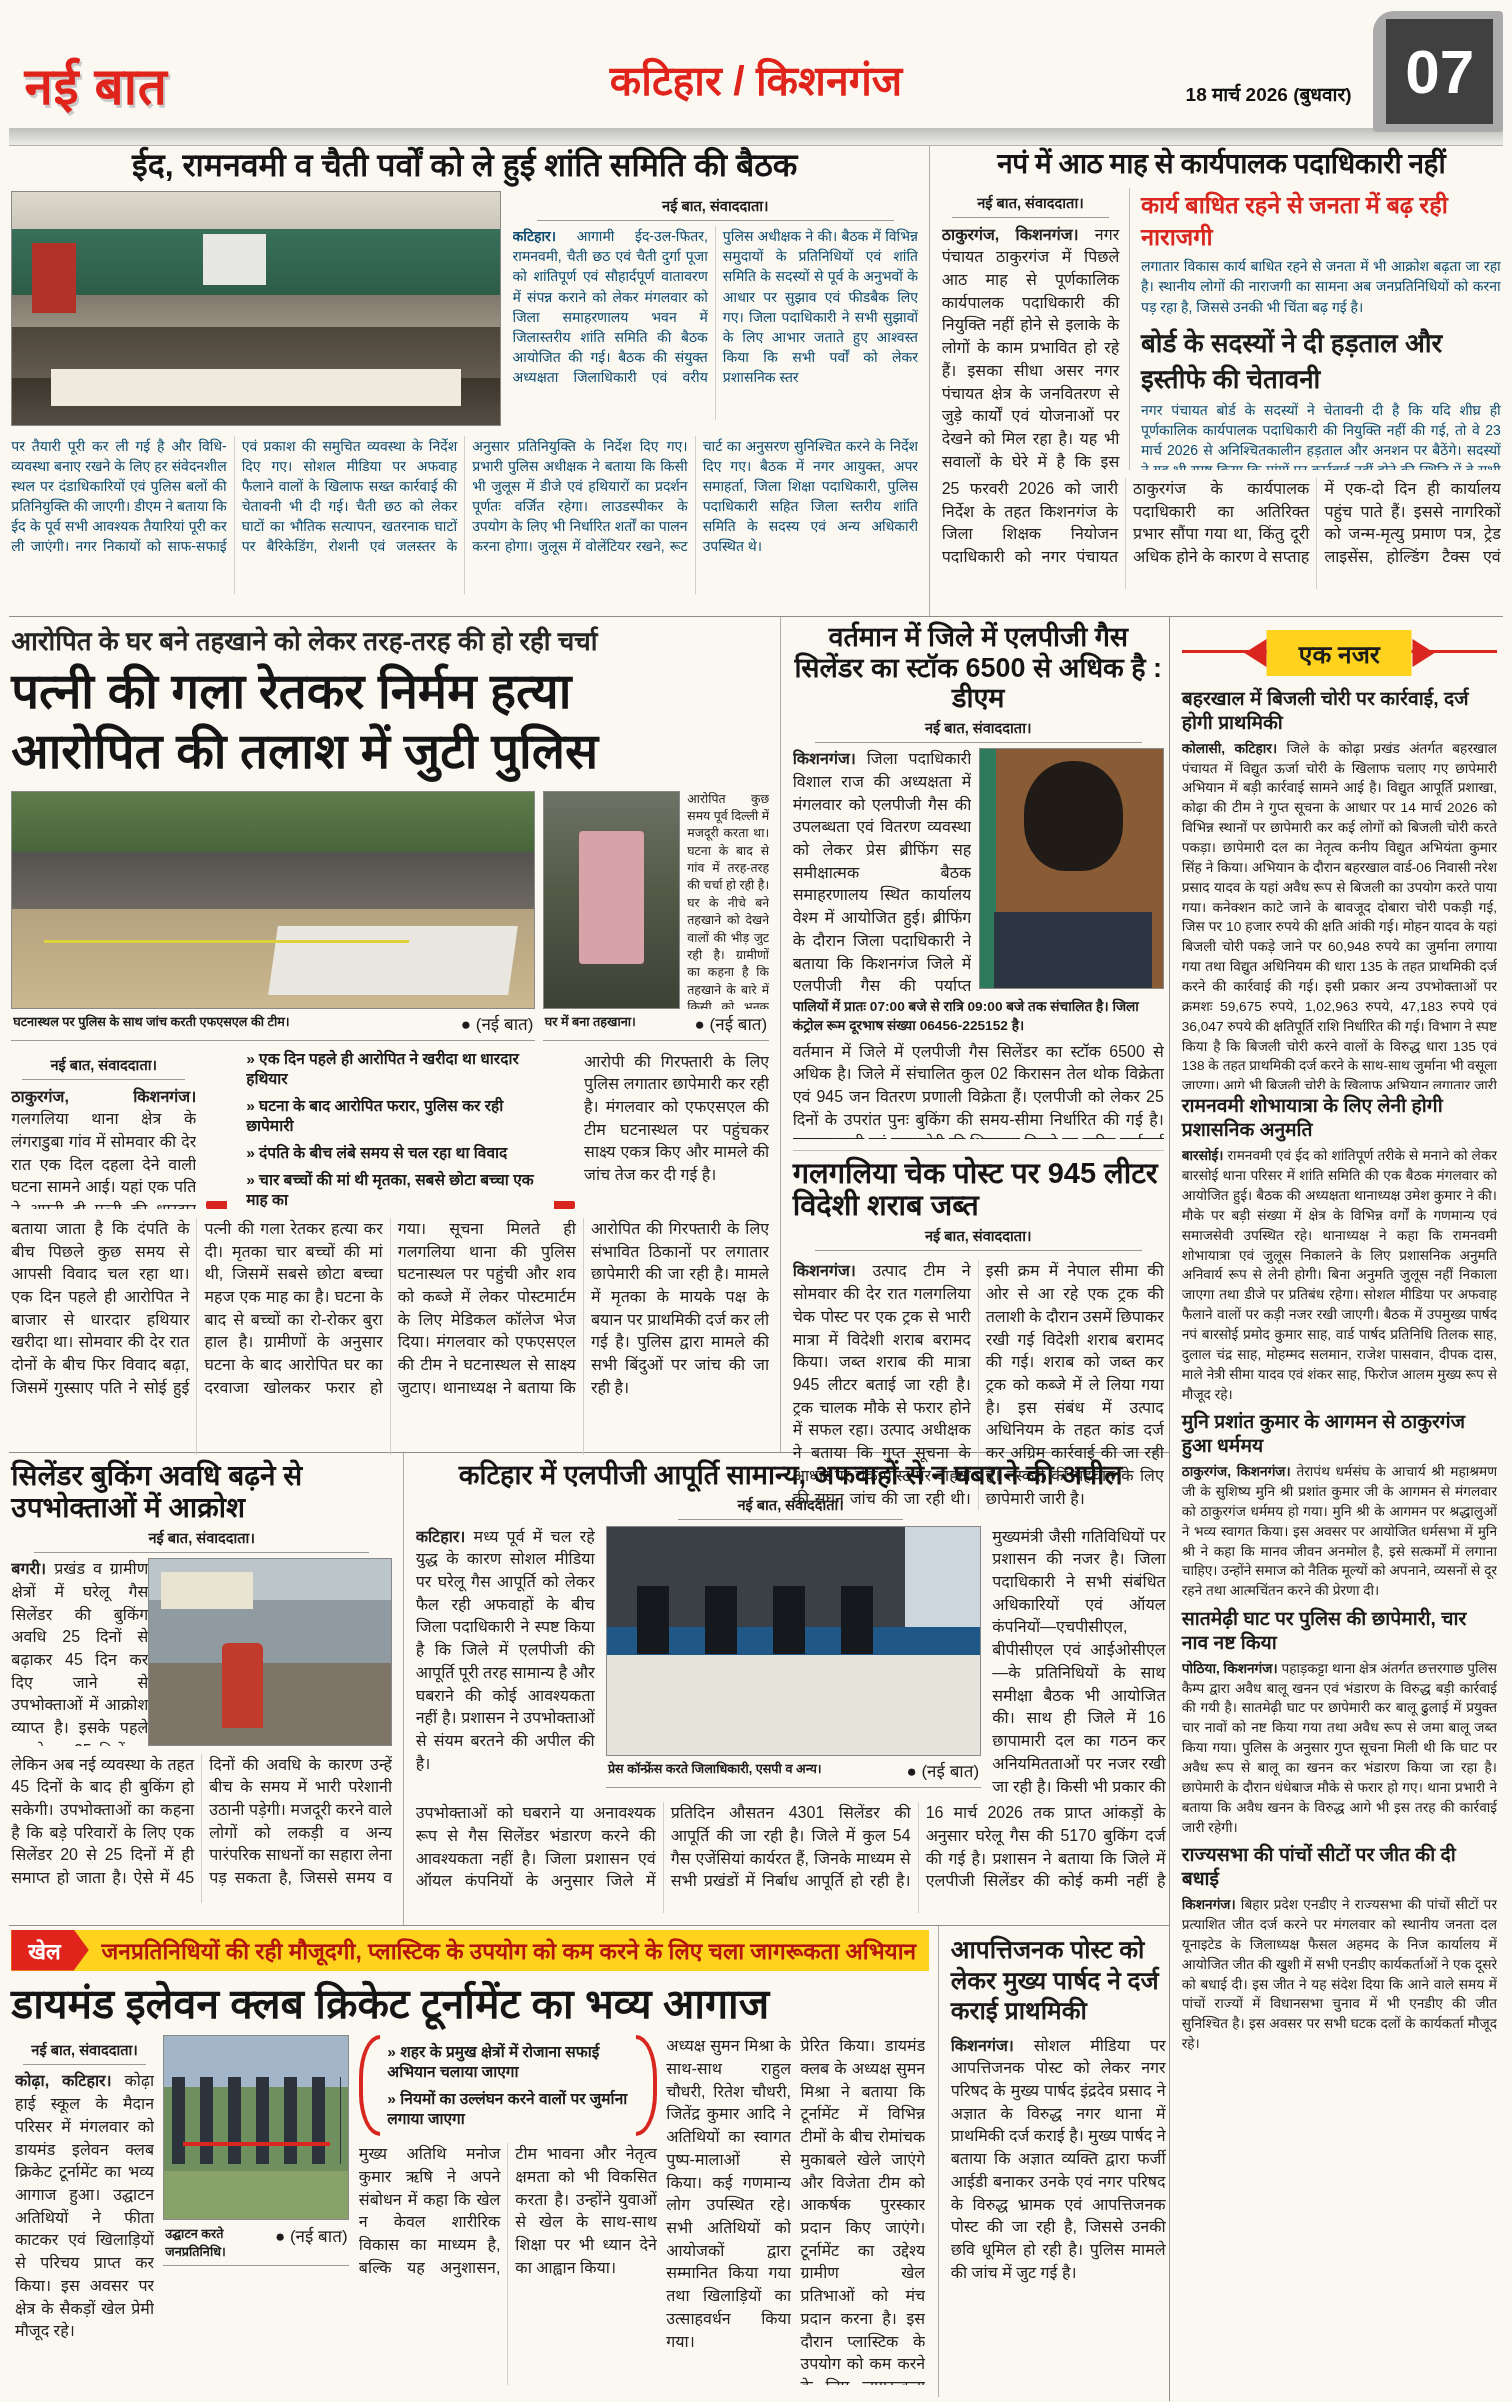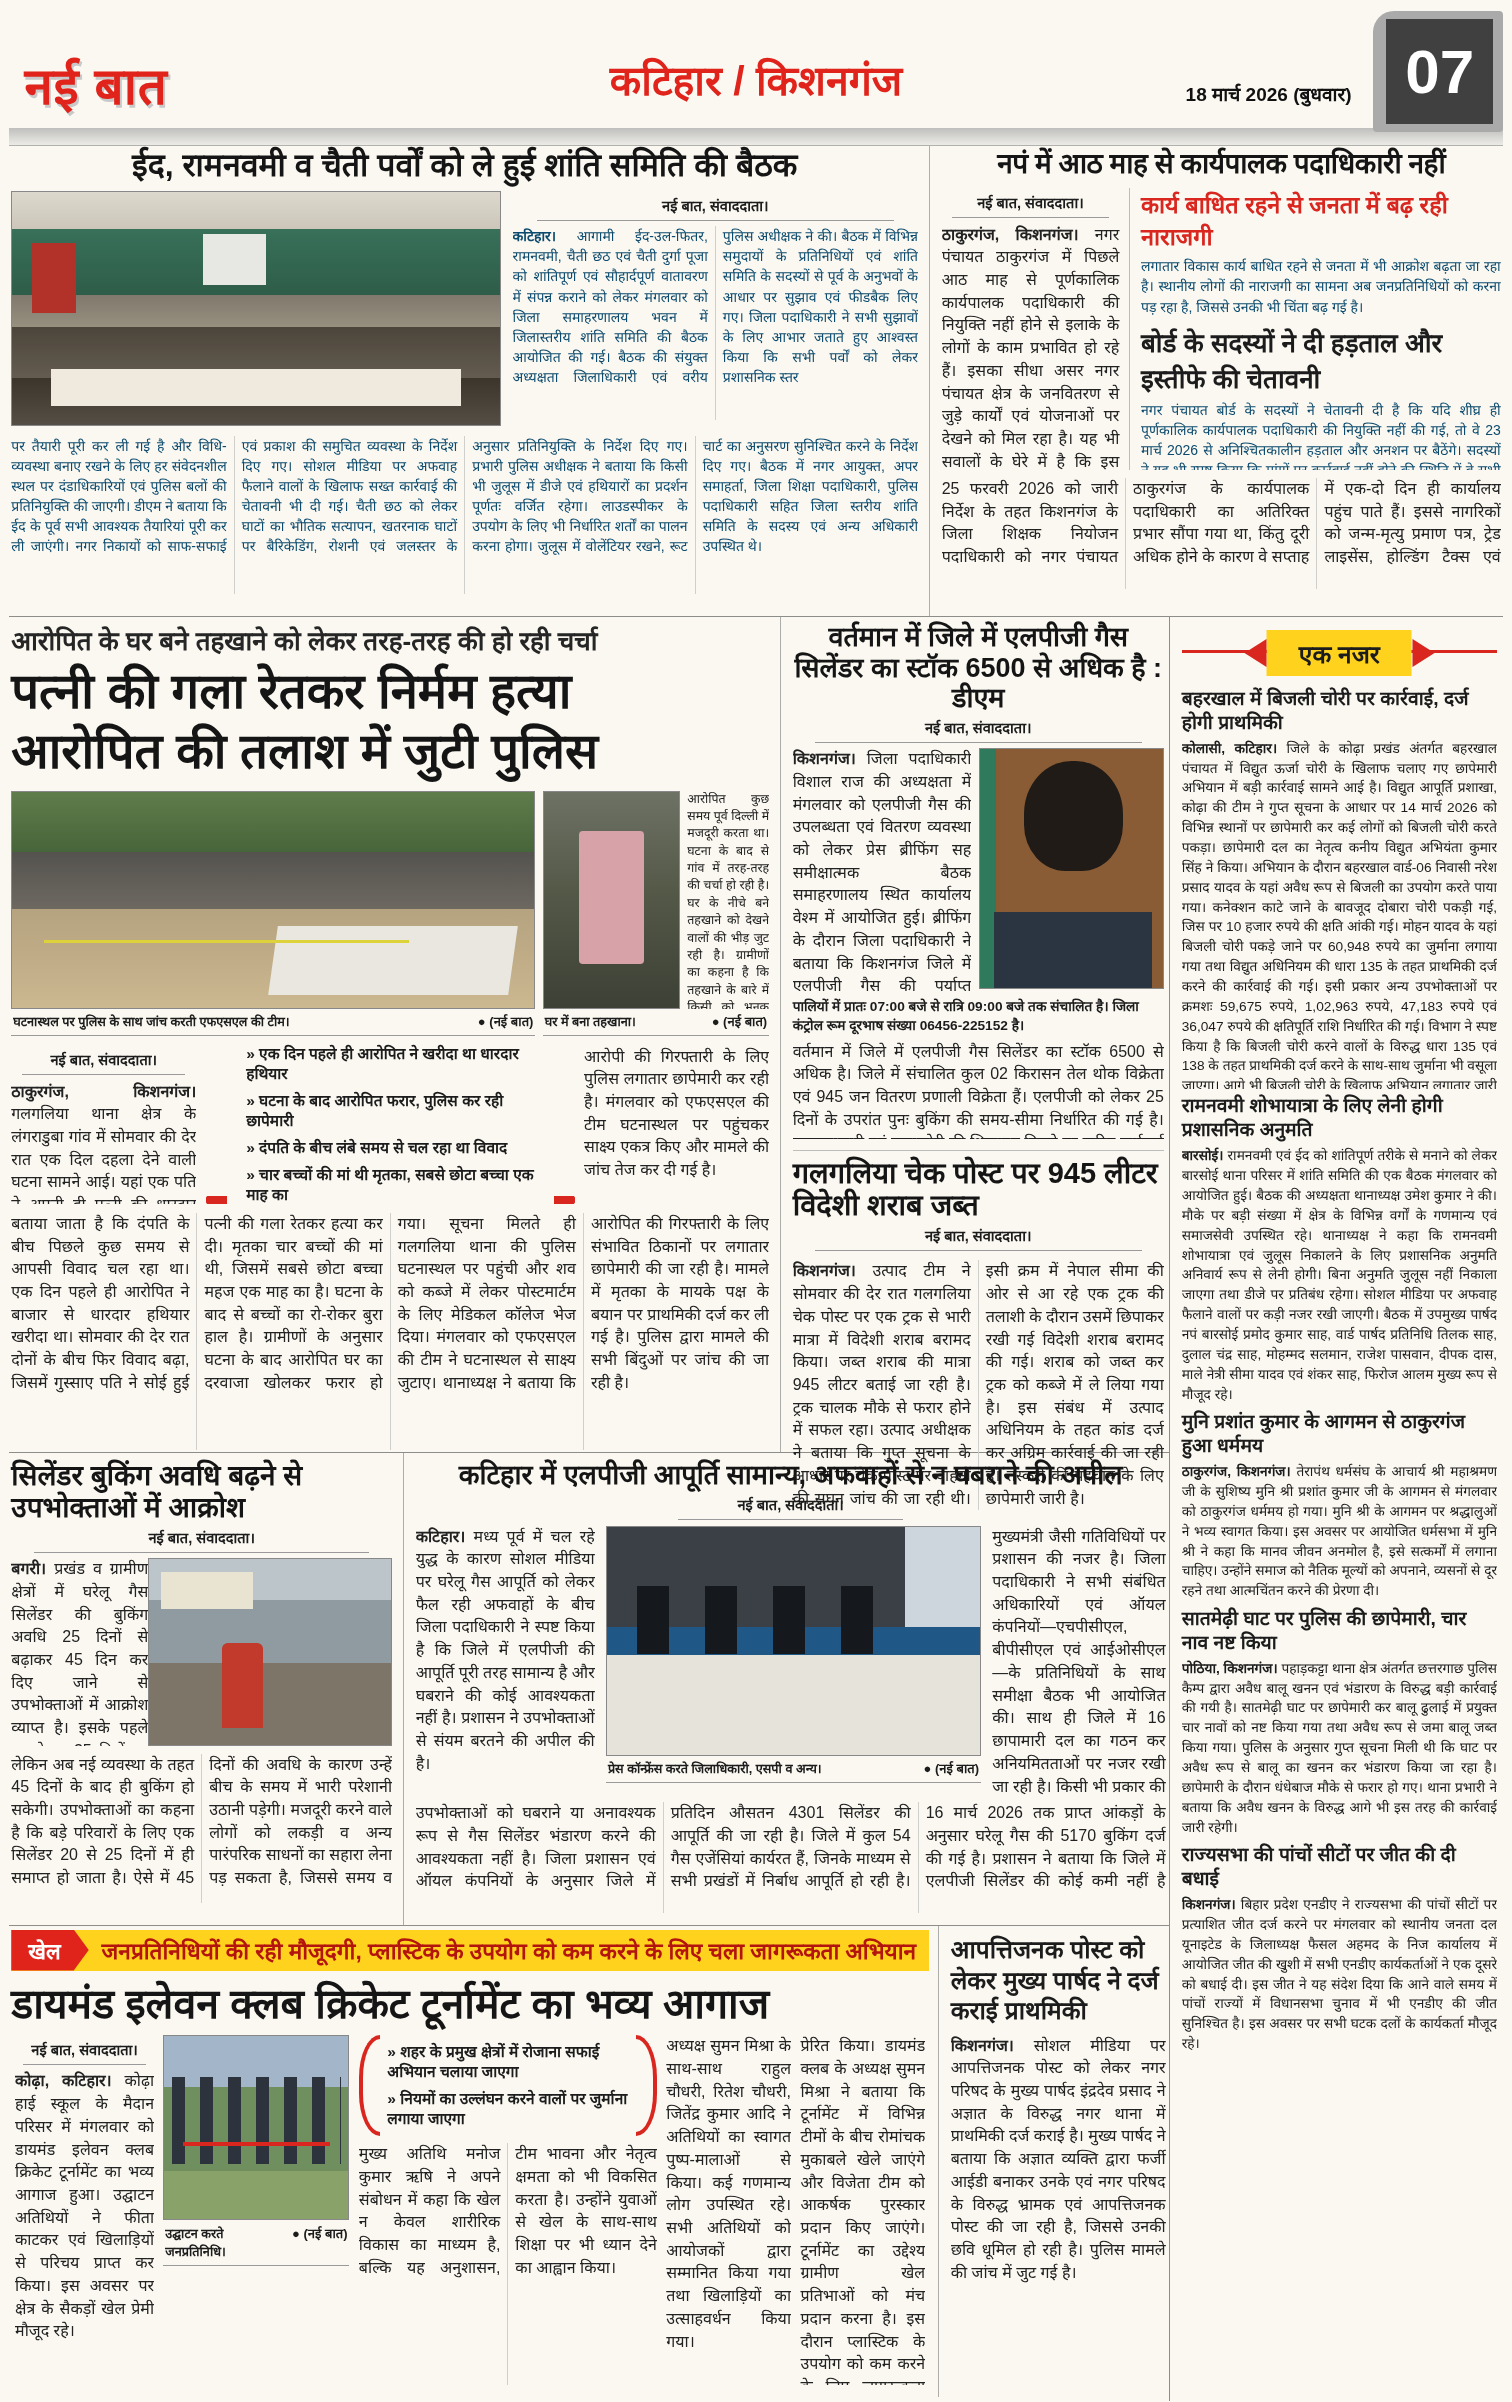--- a/index.html
+++ b/index.html
@@ -27,21 +27,21 @@
 
   
   .hl { font-weight:bold; color:#151515; line-height:1.12; }
   .byline { text-align:center; font-weight:bold; font-size:14.6px; margin:3.8px auto 5.6px;
             padding-bottom:4.7px; border-bottom:0.9px solid #9a9a9a; width:88%; }
   .body-txt { font-size:14px; line-height:1.44; text-align:justify; color:#0c4a6e; }
   .small-txt { font-size:16px; line-height:1.42; text-align:justify; color:#222; }
   .dl { font-weight:bold; }
   .caption { display:flex; justify-content:space-between; gap:5.6px; font-size:12.7px;
              font-weight:bold; padding:3.8px 1.9px 4.7px; border-bottom:0.9px solid #9a9a9a; }
-  .credit { font-weight:bold; white-space:nowrap; font-size:13px; }
+  .credit { font-weight:normal; white-space:nowrap; font-size:17px; }
   .photo { position:relative; overflow:hidden; background:#777; border:0.9px solid #888; }
   .cols2 { column-count:2; column-gap:15px; column-rule:0.9px solid #cfcfcb; }
   .cols3 { column-count:3; column-gap:15px; column-rule:0.9px solid #cfcfcb; }
   .cols4 { column-count:4; column-gap:15px; column-rule:0.9px solid #cfcfcb; }
   .clip { overflow:hidden; }
 
   .paren { width:21px; flex:0 0 21px; border:4.7px solid #d9261f; }
   .paren.l { border-right:none; border-radius:56px 0 0 56px / 113px 0 0 113px; }
   .paren.r { border-left:none; border-radius:0 56px 56px 0 / 0 113px 113px 0; }
   ul.arrows { list-style:none; margin:0; padding:0 7.5px; }

